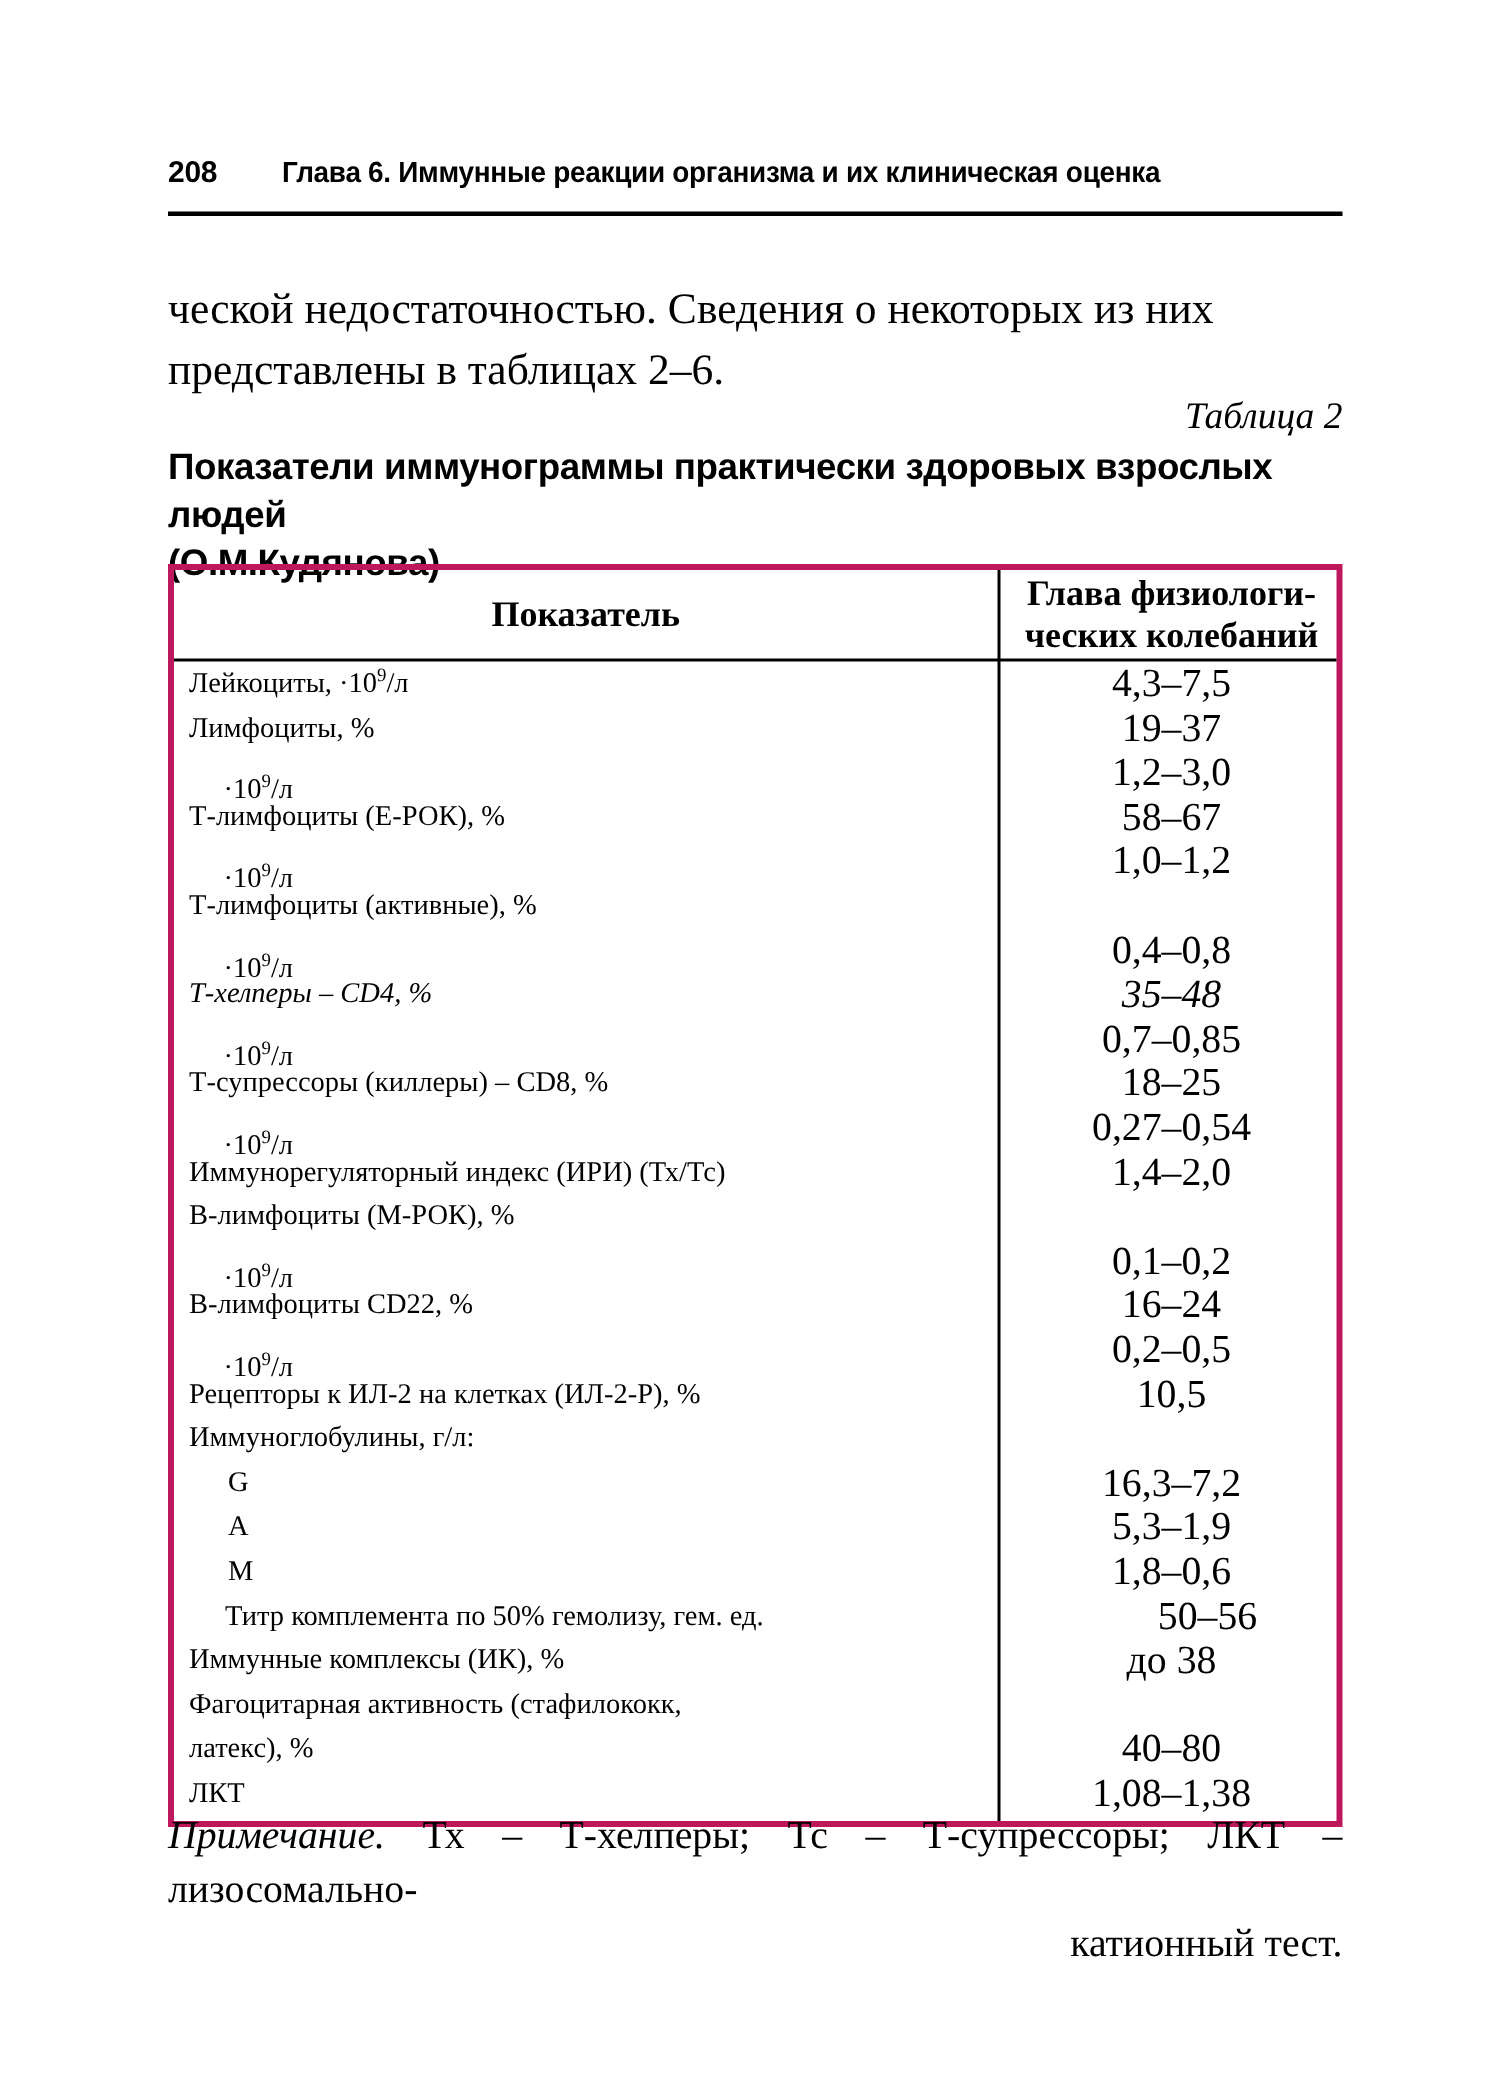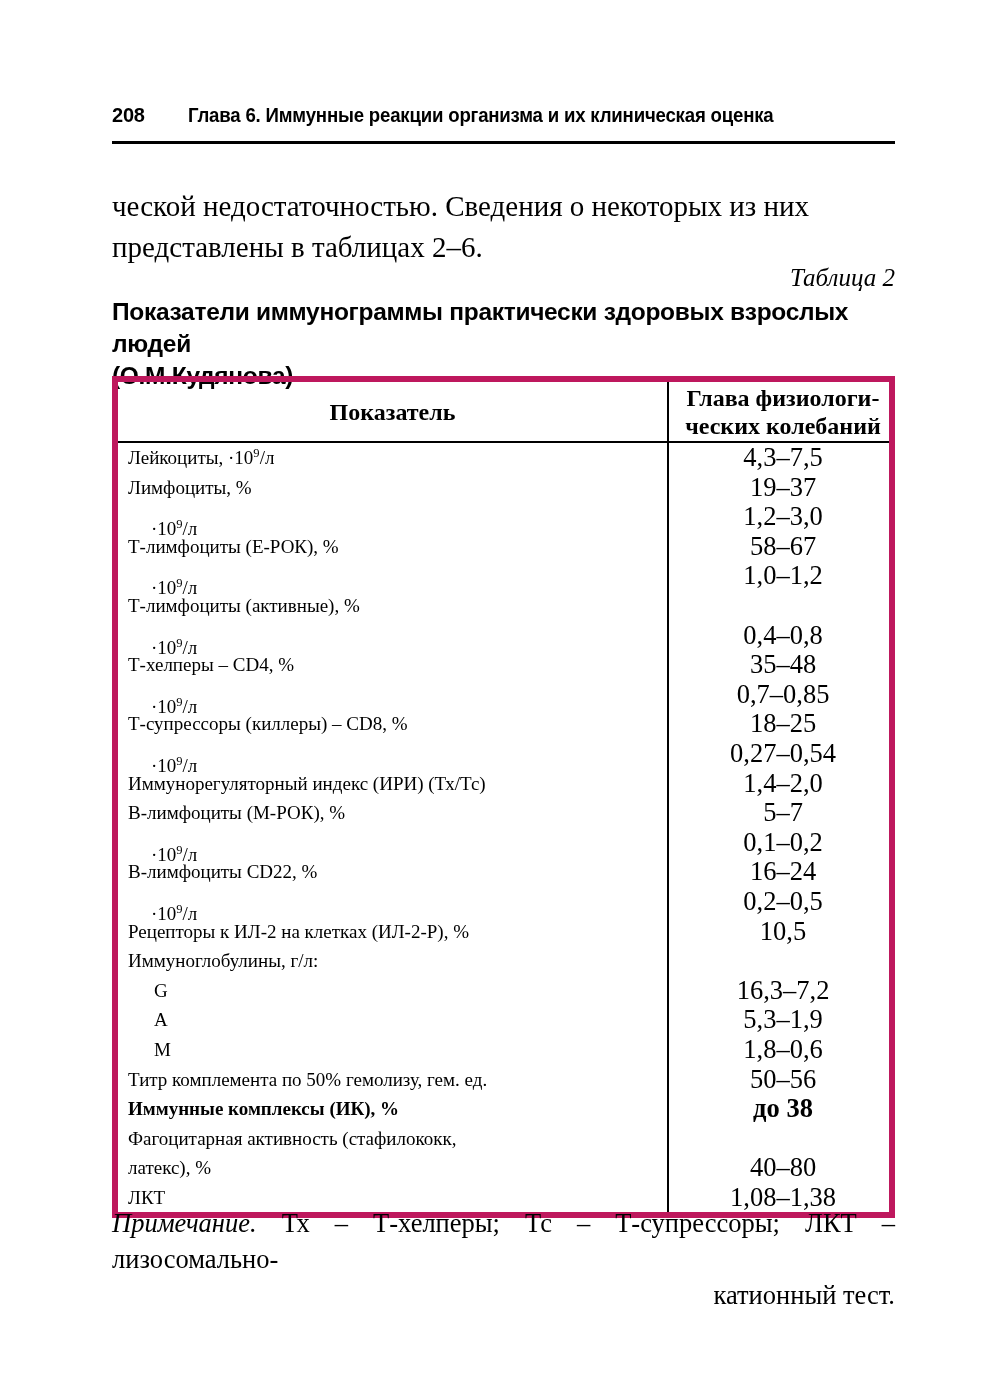--- a/index.html
+++ b/index.html
@@ -93,21 +93,21 @@
   .tabletitle .l2 { display: block; }
 
   
   .tbl {
     position: absolute;
     left: 112px;
     top: 376px;
     width: 783px;
     height: 842px;
     box-sizing: border-box;
-    border: 6px solid #be185d;
+    border: 4px solid #be185d;
   }
   .tbl-vline {
     position: absolute;
     left: 549px;   
     top: 0;
     bottom: 0;
     width: 2px;
     background: #000;
   }
   .tbl-hline {
@@ -249,21 +249,21 @@
           <div class="tc-value">1,0–1,2</div>
         </div>
         <div class="trow" style="top: 148px;">
           <div class="tc-label">Т-лимфоциты (активные), %</div>
           <div class="tc-value"></div>
         </div>
         <div class="trow" style="top: 177.6px;">
           <div class="tc-label ind1">·10<sup>9</sup>/л</div>
           <div class="tc-value">0,4–0,8</div>
         </div>
-        <div class="trow" style="top: 207.2px;">
+        <div class="trow" style="top: 207.2px; font-style: italic;">
           <div class="tc-label">Т-хелперы – CD4, %</div>
           <div class="tc-value">35–48</div>
         </div>
         <div class="trow" style="top: 236.8px;">
           <div class="tc-label ind1">·10<sup>9</sup>/л</div>
           <div class="tc-value">0,7–0,85</div>
         </div>
         <div class="trow" style="top: 266.4px;">
           <div class="tc-label">Т-супрессоры (киллеры) – CD8, %</div>
           <div class="tc-value">18–25</div>
@@ -271,21 +271,20 @@
         <div class="trow" style="top: 296px;">
           <div class="tc-label ind1">·10<sup>9</sup>/л</div>
           <div class="tc-value">0,27–0,54</div>
         </div>
         <div class="trow" style="top: 325.6px;">
           <div class="tc-label">Иммунорегуляторный индекс (ИРИ) (Тх/Тс)</div>
           <div class="tc-value">1,4–2,0</div>
         </div>
         <div class="trow" style="top: 355.2px;">
           <div class="tc-label">В-лимфоциты (М-РОК), %</div>
-          <div class="tc-value">5–7</div>
         </div>
         <div class="trow" style="top: 384.8px;">
           <div class="tc-label ind1">·10<sup>9</sup>/л</div>
           <div class="tc-value">0,1–0,2</div>
         </div>
         <div class="trow" style="top: 414.4px;">
           <div class="tc-label">В-лимфоциты CD22, %</div>
           <div class="tc-value">16–24</div>
         </div>
         <div class="trow" style="top: 444px;">
@@ -305,25 +304,25 @@
           <div class="tc-value">16,3–7,2</div>
         </div>
         <div class="trow" style="top: 562.4px;">
           <div class="tc-label ind2">A</div>
           <div class="tc-value">5,3–1,9</div>
         </div>
         <div class="trow" style="top: 592px;">
           <div class="tc-label ind2">M</div>
           <div class="tc-value">1,8–0,6</div>
         </div>
-        <div class="trow" style="top: 621.6px;">
+        <div class="trow" style="top: 621.6px; margin-left: 24px;">
           <div class="tc-label">Титр комплемента по 50% гемолизу, гем. ед.</div>
           <div class="tc-value">50–56</div>
         </div>
-        <div class="trow" style="top: 651.2px; font-weight: bold;">
+        <div class="trow" style="top: 651.2px;">
           <div class="tc-label">Иммунные комплексы (ИК), %</div>
           <div class="tc-value">до 38</div>
         </div>
         <div class="trow" style="top: 680.8px;">
           <div class="tc-label">Фагоцитарная активность (стафилококк,</div>
           <div class="tc-value"></div>
         </div>
         <div class="trow" style="top: 710.4px;">
           <div class="tc-label">латекс), %</div>
           <div class="tc-value">40–80</div>

